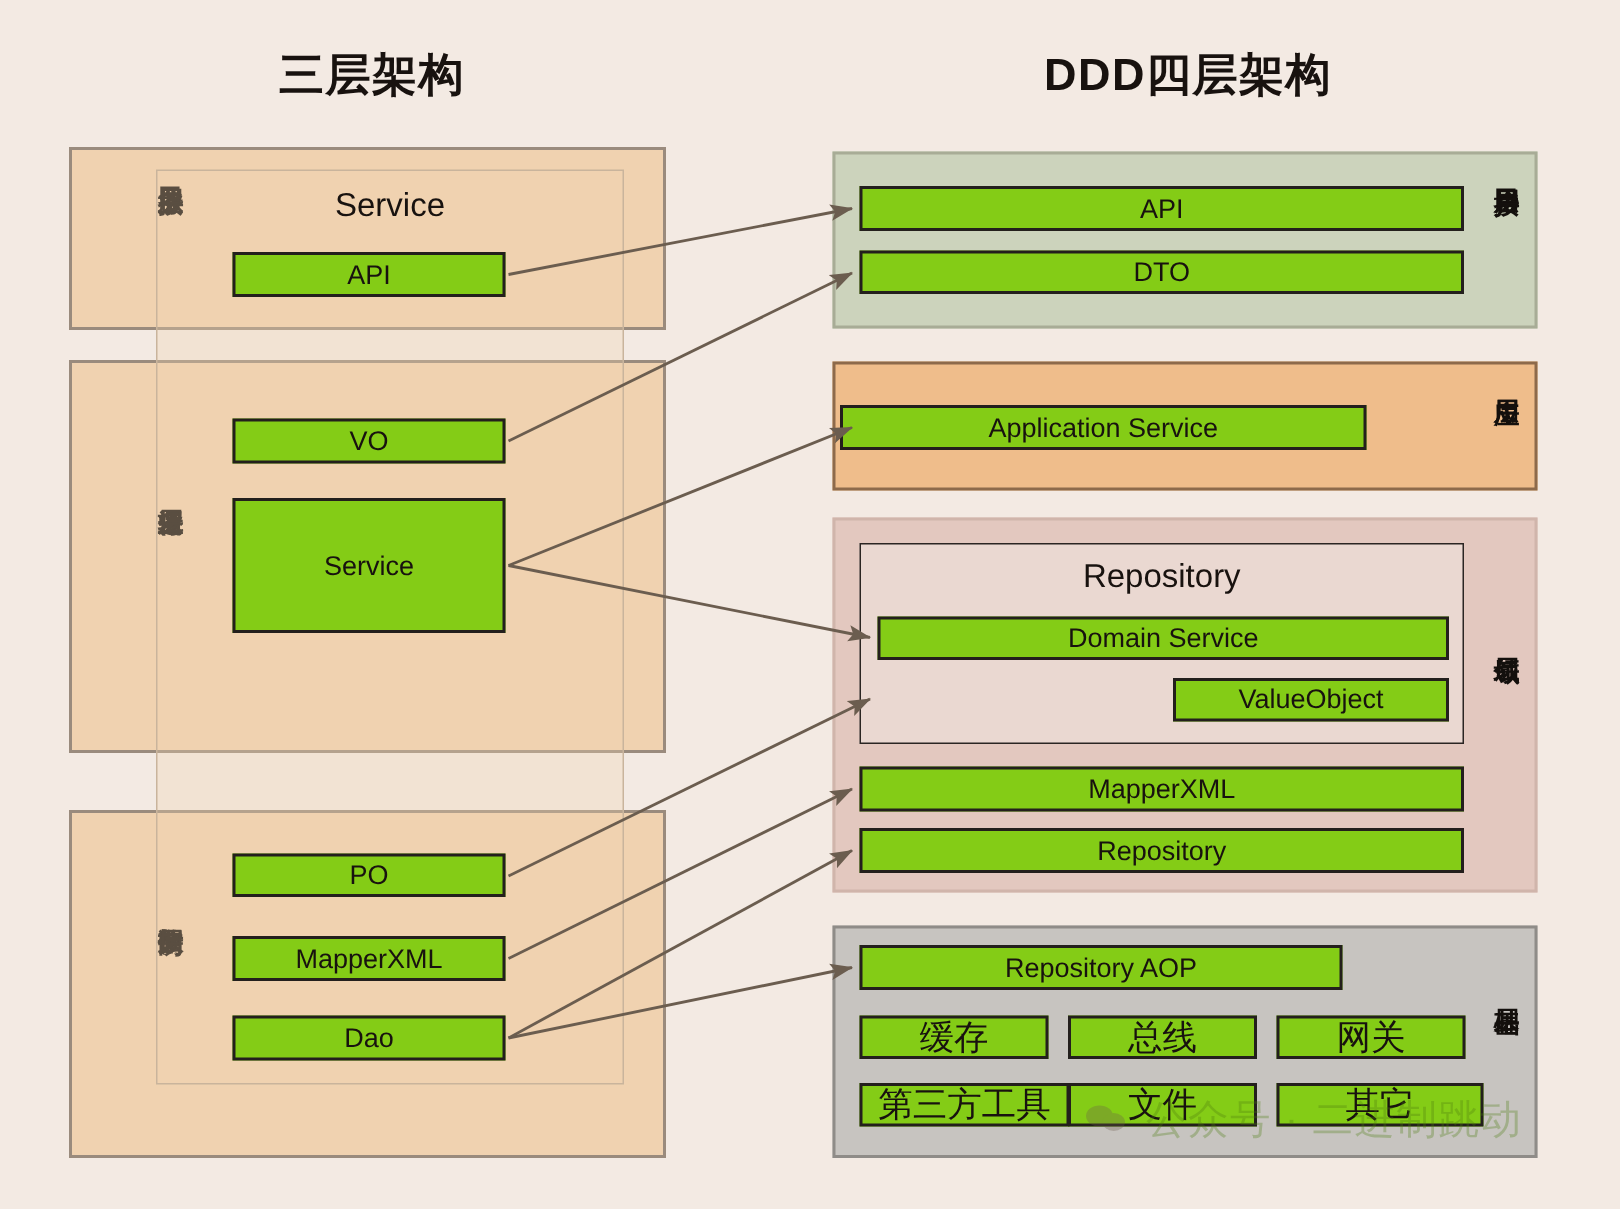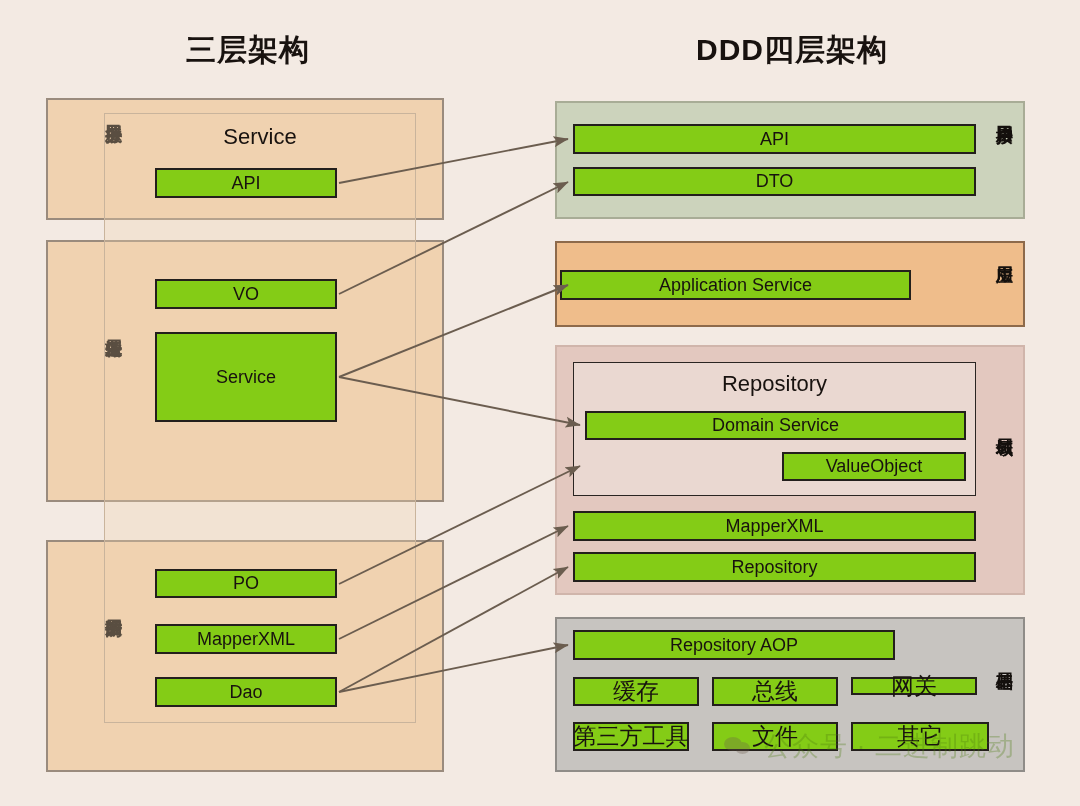--- a/index.html
+++ b/index.html
@@ -131,22 +131,22 @@
   #leaf-domainsvc { left: 585px; top: 411px; width: 381px; height: 29px; }
   #leaf-entity    { left: 585px; top: 452px; width: 186px; height: 29px; }
   #leaf-valueobj  { left: 782px; top: 452px; width: 184px; height: 29px; }
   #leaf-r-mapper  { left: 573px; top: 511px; width: 403px; height: 30px; }
   #leaf-r-repo    { left: 573px; top: 552px; width: 403px; height: 30px; }
 
   
   #leaf-repoaop   { left: 573px; top: 630px; width: 322px; height: 30px; }
   #leaf-cache     { left: 573px; top: 677px; width: 126px; height: 29px; }
   #leaf-bus       { left: 712px; top: 677px; width: 126px; height: 29px; }
-  #leaf-gateway   { left: 851px; top: 677px; width: 126px; height: 18px; }
-  #leaf-thirdparty{ left: 573px; top: 722px; width: 116px; height: 29px; }
+  #leaf-gateway   { left: 851px; top: 677px; width: 126px; height: 29px; }
+  #leaf-thirdparty{ left: 573px; top: 722px; width: 140px; height: 29px; }
   #leaf-file      { left: 712px; top: 722px; width: 126px; height: 29px; }
   #leaf-other     { left: 851px; top: 722px; width: 138px; height: 29px; }
 
   
   #arrows {
     position: absolute;
     left: 0; top: 0;
     width: 1080px; height: 806px;
     pointer-events: none;
   }

